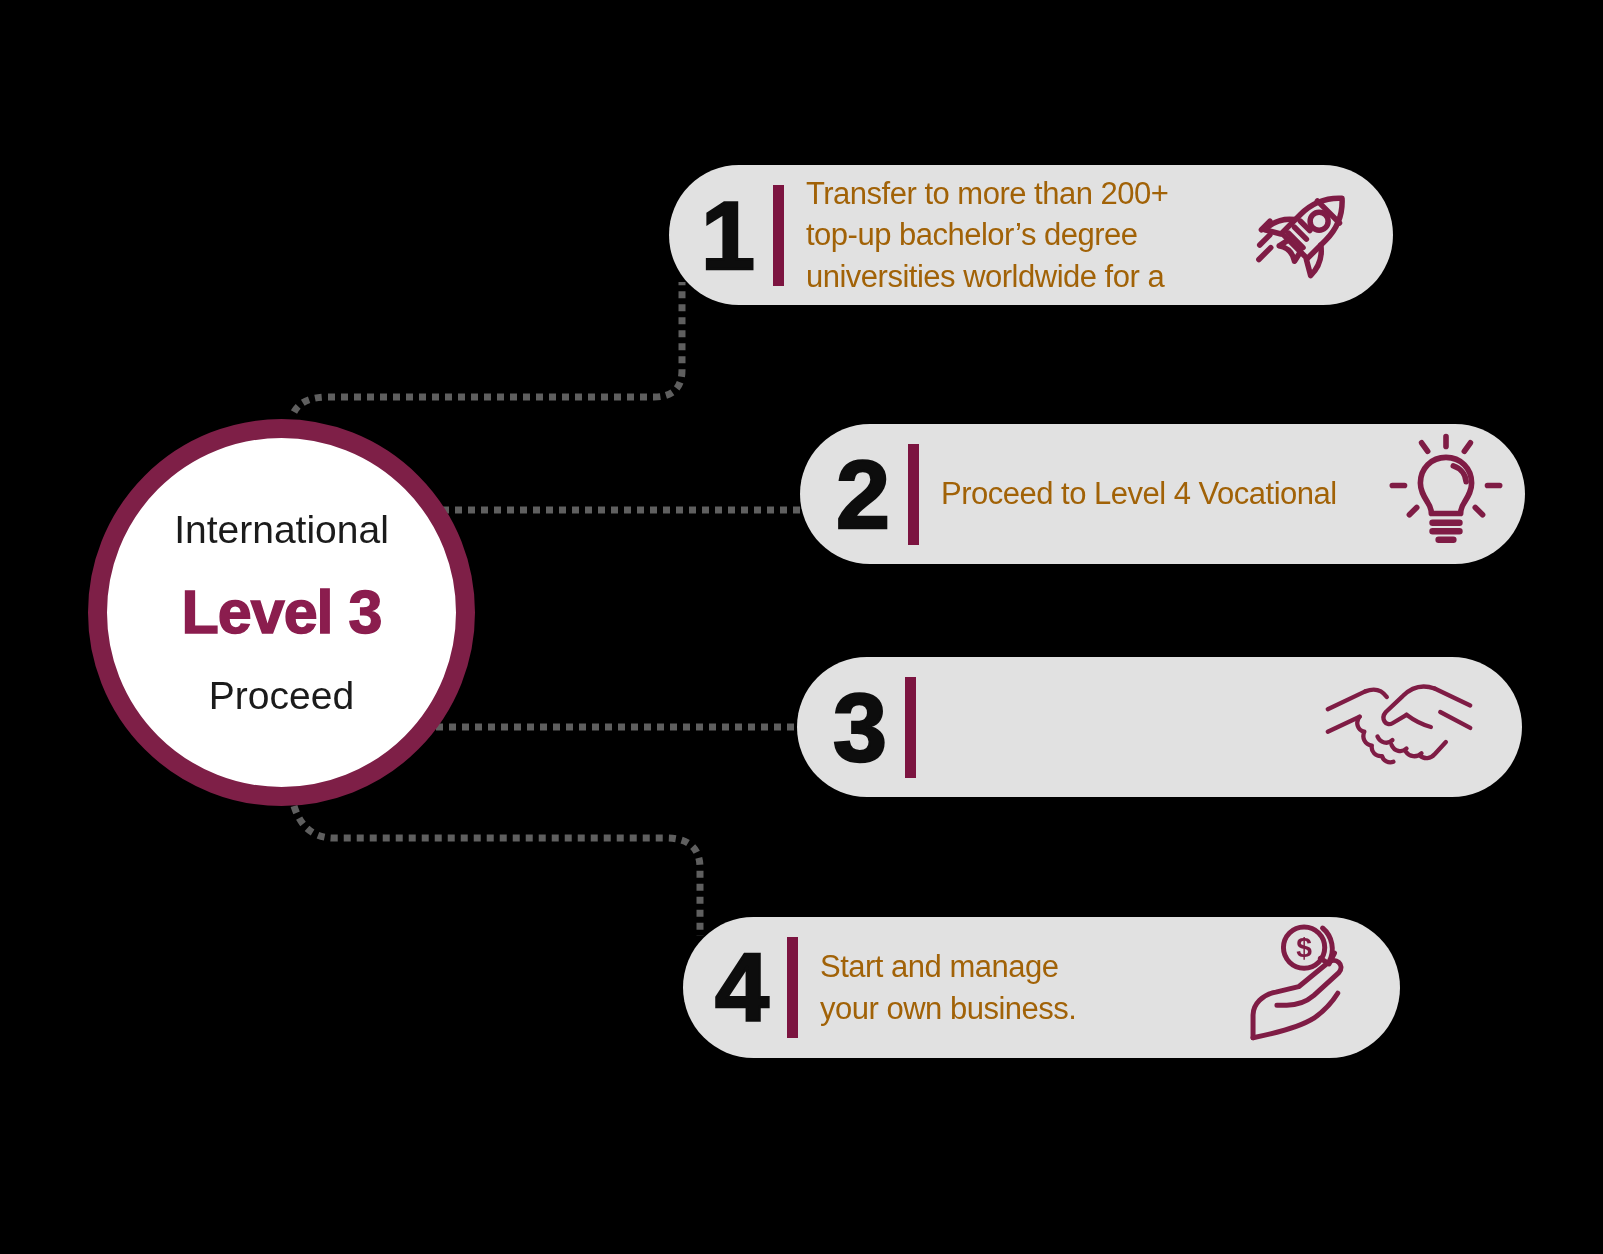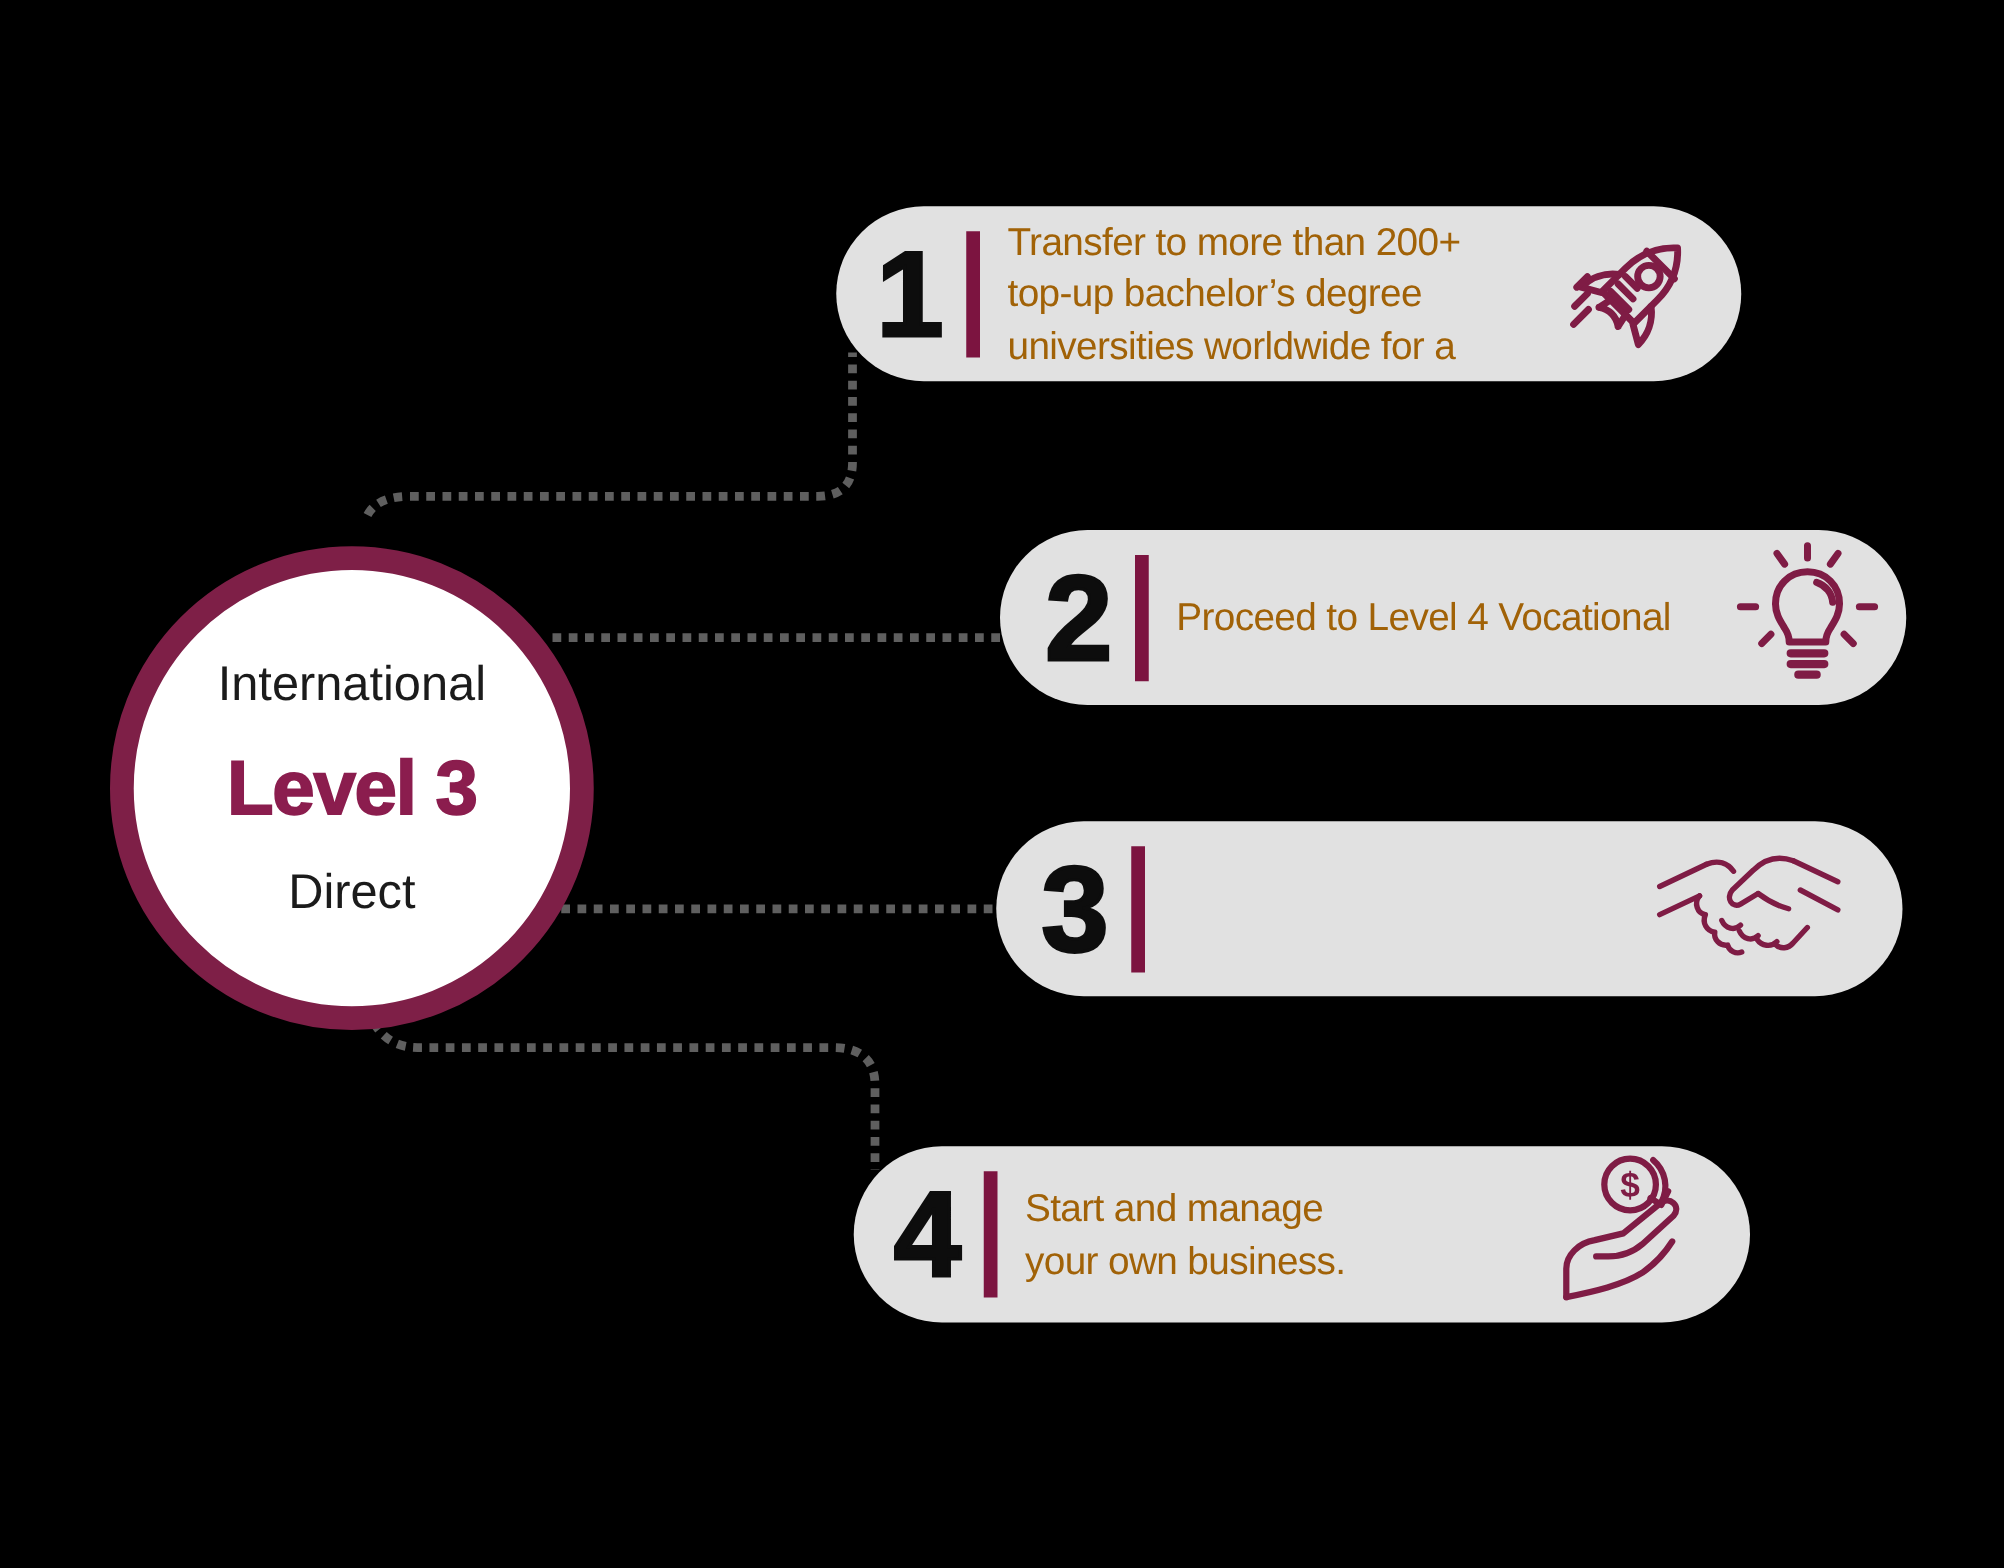--- a/index.html
+++ b/index.html
@@ -3,21 +3,21 @@
 <meta charset="utf-8">
 <style>
   html,body{margin:0;padding:0;background:#000;}
   .stage{
     position:relative;width:1603px;height:1254px;background:#000;overflow:hidden;
     font-family:"Liberation Sans", sans-serif;
   }
   .connectors{position:absolute;left:0;top:0;}
   .connectors path{stroke:#5f5f5f;stroke-width:7;fill:none;stroke-dasharray:7 6;}
   .circle{
-    position:absolute;left:88px;top:437px;width:387px;height:387px;
+    position:absolute;left:88px;top:419px;width:387px;height:387px;
     border-radius:50%;background:#ffffff;border:19px solid #7e1f47;box-sizing:border-box;
     display:flex;flex-direction:column;align-items:center;justify-content:center;
     text-align:left;
   }
   .circle .c1,.circle .c3{font-size:39px;color:#1b1b1b;line-height:1;}
   .circle .c2{
     font-size:61px;font-weight:bold;color:#8b1d4e;line-height:1;margin:33px 0;
     letter-spacing:-1px;-webkit-text-stroke:1.5px #8b1d4e;
   }
   .pill{
@@ -49,21 +49,21 @@
   <svg class="connectors" width="1603" height="1254" viewBox="0 0 1603 1254" aria-hidden="true">
     <path d="M294,412 Q302,397 328,397 L654,397 Q682,397 682,370 L682,282"></path>
     <path d="M442,510 L803,510"></path>
     <path d="M436,727 L798,727"></path>
     <path d="M294,806 Q304,838 334,838 L666,838 Q700,838 700,868 L700,936"></path>
   </svg>
 
   <div class="circle">
     <div class="c1">International</div>
     <div class="c2">Level 3</div>
-    <div class="c3">Direct</div>
+    <div class="c3">Proceed</div>
   </div>
 
   <div class="pill p1">
     <div class="num">1</div>
     <div class="bar"></div>
     <div class="ptext">
       <div class="tline">Transfer to more than 200+</div>
       <div class="tline">top-up bachelor’s degree</div>
       <div class="tline">universities worldwide for a</div>
     </div>

